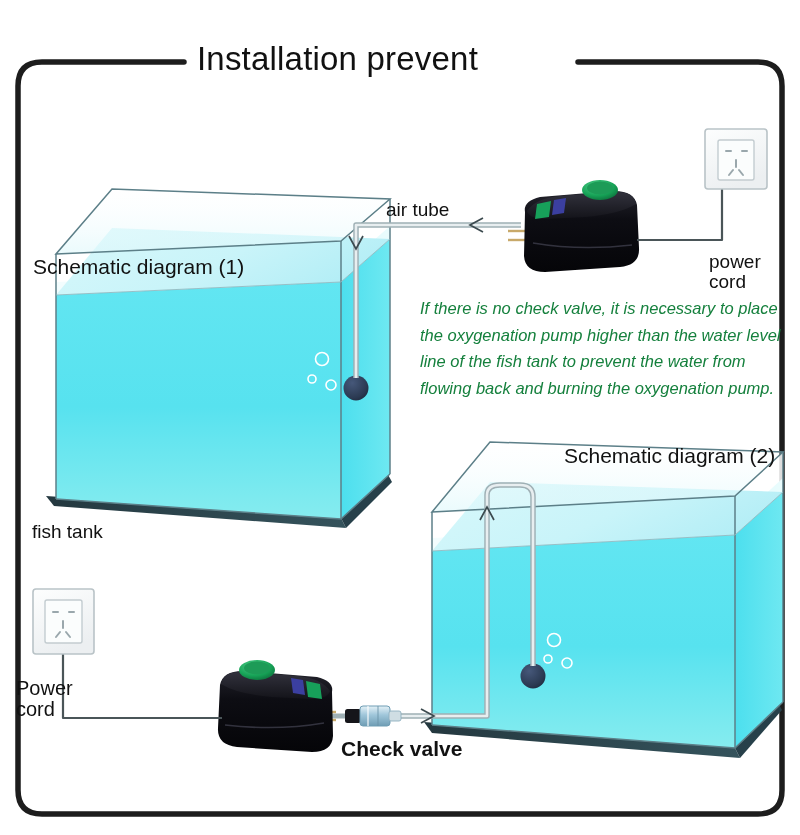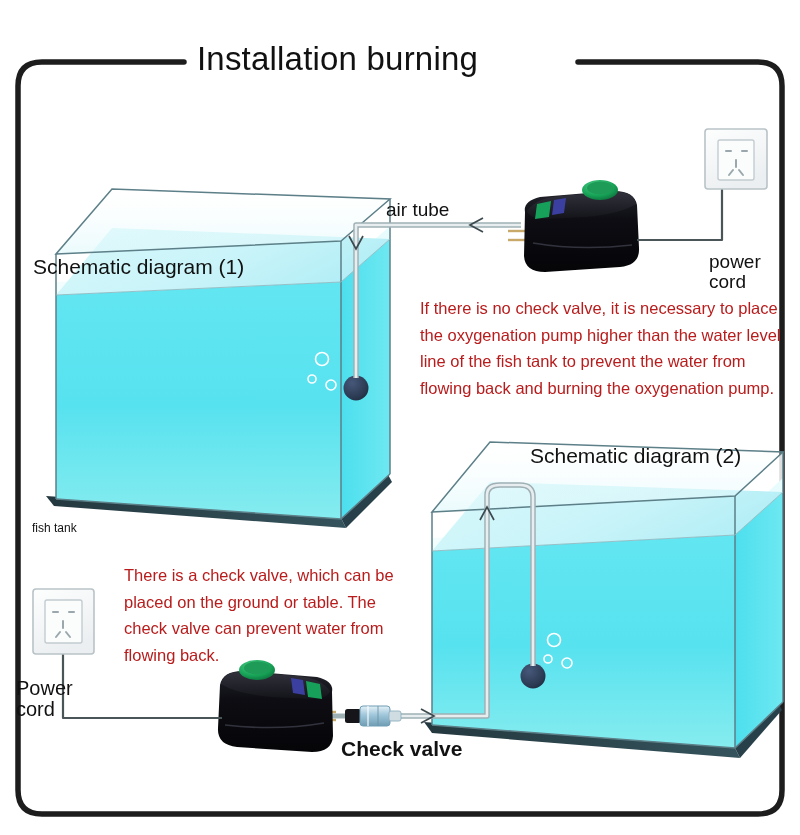--- a/index.html
+++ b/index.html
@@ -32,36 +32,37 @@
     color: #111111;
     font-family: "Liberation Sans", sans-serif;
   }
   #title-text {
     left: 197px;
     top: 42px;
     font-size: 33px;
     letter-spacing: 0.2px;
   }
   #schem1-label { left: 33px;  top: 216px; font-size: 21px; margin-top: 40px; }
-  #schem2-label { left: 530px; top: 445px; font-size: 21px; }
+  #schem2-label { left: 564px; top: 445px; font-size: 21px; }
   #airtube-label { left: 386px; top: 200px; font-size: 19px; }
-  #fishtank-label { left: 32px;  top: 522px; font-size: 12px; }
+  #fishtank-label { left: 32px;  top: 522px; font-size: 19px; }
   #checkvalve-label { left: 341px; top: 738px; font-size: 21px; font-weight: bold; }
   #powercord-top {
     left: 709px; top: 252px; font-size: 19px;
   }
   #powercord-bottom {
     left: 16px; top: 678px; font-size: 20px;
   }
   .para {
     position: absolute;
     font-size: 16.5px;
     line-height: 26.5px;
-    color: #b91c1c;
+    color: #15803d;
     white-space: pre-line;
+    font-style: italic;
   }
   #para-no-valve { left: 420px; top: 295px; width: 372px; }
   #para-has-valve { left: 124px; top: 562px; width: 290px; }
 </style>
 </head>
 <body>
 
 <div id="page">
 
   <svg id="diagram-svg" viewBox="0 0 800 835">
@@ -293,35 +294,34 @@
       <g stroke="#9aa7ac" stroke-width="2" stroke-linecap="round" fill="none">
         <path d="M 53 612 L 58 612"></path>
         <path d="M 69 612 L 74 612"></path>
         <path d="M 63 621 L 63 628"></path>
         <path d="M 56 637 L 60 632"></path>
         <path d="M 70 637 L 66 632"></path>
       </g>
     </g>
   </svg>
 
-  <div class="lbl" id="title-text">Installation burning</div>
+  <div class="lbl" id="title-text">Installation prevent</div>
 
   <div class="lbl" id="schem1-label">Schematic diagram (1)</div>
 
   <div class="lbl" id="airtube-label">air tube</div>
 
   <div class="lbl" id="fishtank-label">fish tank</div>
 
   <div class="lbl" id="powercord-top">power
 cord</div>
 
   <div class="para" id="para-no-valve">If there is no check valve, it is necessary to place the oxygenation pump higher than the water level line of the fish tank to prevent the water from flowing back and burning the oxygenation pump.</div>
 
   <div class="lbl" id="schem2-label">Schematic diagram (2)</div>
 
-  <div class="para" id="para-has-valve">There is a check valve, which can be placed on the ground or table. The check valve can prevent water from flowing back.</div>
 
   <div class="lbl" id="powercord-bottom">Power
 cord</div>
 
   <div class="lbl" id="checkvalve-label">Check valve</div>
 
 </div>
 
 </body></html>

